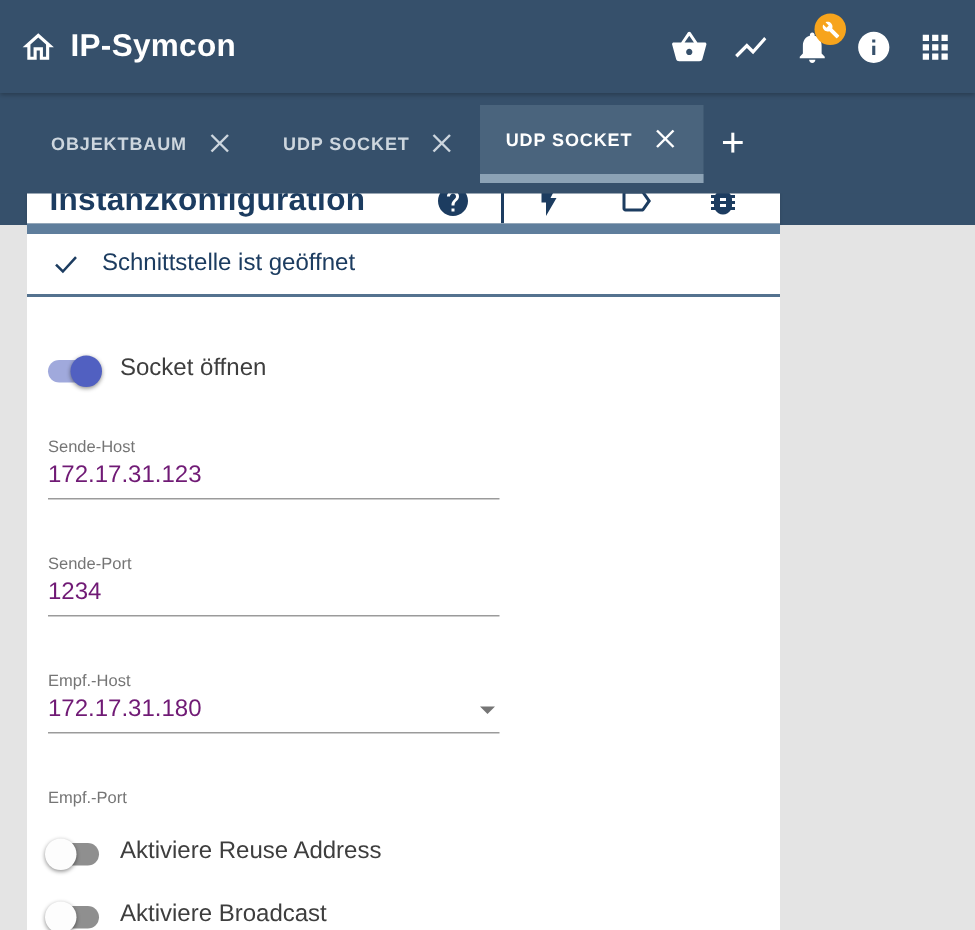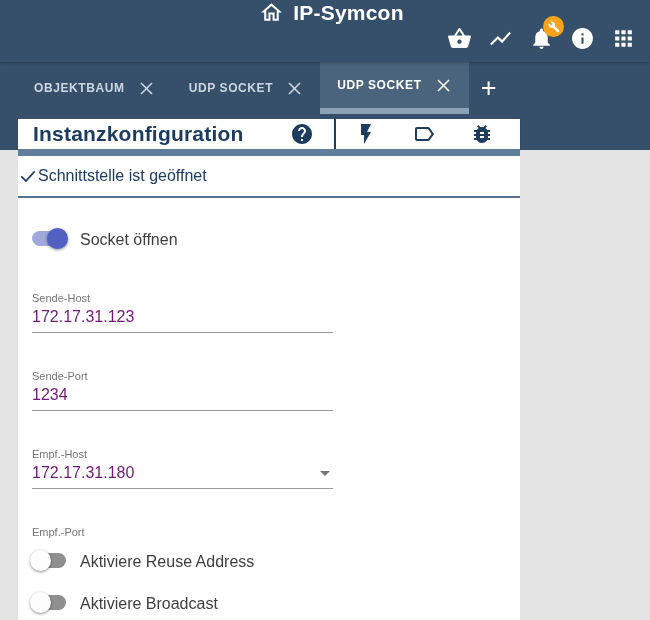--- a/index.html
+++ b/index.html
@@ -6,37 +6,37 @@
   body{
     width:650px;height:620px;overflow:hidden;position:relative;
     background:#E4E4E4;
     font-family:"Liberation Sans", sans-serif;
     -webkit-font-smoothing:antialiased;
   }
   
   .header{
     position:absolute;top:0;left:0;width:650px;height:62px;
     background:#36506B;display:flex;align-items:center;
-    box-shadow:0 1px 3px rgba(0,0,0,.25);z-index:5;flex-direction:column;
+    box-shadow:0 1px 3px rgba(0,0,0,.25);z-index:5;
   }
   .logo{display:flex;align-items:center;gap:9px;margin-left:13px;color:#fff;cursor:pointer;}
   .logo svg{width:25px;height:25px;fill:#fff;}
   .app-title{font-size:21px;font-weight:bold;color:#fff;letter-spacing:.2px;}
   .header-icons{margin-left:auto;display:flex;align-items:center;gap:15px;padding-right:14px;}
   .hicon{width:26px;height:26px;display:flex;align-items:center;justify-content:center;position:relative;cursor:pointer;}
   .hicon svg{width:25px;height:25px;fill:#fff;}
   .badge{
     position:absolute;top:-9px;right:-10px;width:21px;height:21px;border-radius:50%;
     background:#F7A41C;display:flex;align-items:center;justify-content:center;
   }
   .badge svg{width:12px;height:12px;fill:#fff;}
   
   .tabstrip{
-    position:absolute;top:62px;left:0;width:650px;height:56px;
-    background:#36506B;display:flex;align-items:flex-start;padding-left:17px;box-sizing:border-box;z-index:4;
+    position:absolute;top:62px;left:0;width:650px;height:67px;
+    background:#36506B;display:flex;align-items:center;padding-left:17px;box-sizing:border-box;z-index:4;
   }
   .tab{
     height:52px;display:flex;align-items:center;gap:13px;padding:0 17px;
     color:#CDD6DE;font-size:12px;font-weight:bold;letter-spacing:.6px;cursor:pointer;white-space:nowrap;
   }
   .tab svg{width:17px;height:17px;stroke:#CDD6DE;stroke-width:1.6;}
   .tab.active{background:#4A647D;color:#fff;border-bottom:6px solid #8CA2B5;height:46px;}
   .tab.active svg{stroke:#fff;}
   .tab-add{
     width:40px;height:52px;display:flex;align-items:center;justify-content:center;
@@ -52,28 +52,28 @@
   }
   .page-title{font-size:21px;font-weight:bold;color:#1C3C60;margin:0;letter-spacing:.2px;}
   .tool-icons{margin-left:auto;display:flex;align-items:center;padding-right:26px;}
   .ticon{width:25px;height:25px;display:flex;align-items:center;justify-content:center;cursor:pointer;}
   .ticon svg{width:24px;height:24px;fill:#1C3C60;}
   .vdivider{width:2px;height:30px;background:#1C3C60;margin:0 17px 0 20px;}
   .ticon.sp{margin-left:33px;}
   .gap7{height:7px;}
   .card{background:#fff;flex:1;border-top:7px solid #5F7E9C;display:flex;flex-direction:column;}
   .statusrow{
-    height:40px;display:flex;align-items:center;gap:0;
+    height:40px;display:flex;align-items:center;gap:14px;padding-left:16px;
     border-bottom:2px solid #54728F;
   }
   .statusrow svg{width:20px;height:20px;stroke:#1C3C60;stroke-width:2;fill:none;}
   .status-text{font-size:16px;color:#1C3C60;}
   
   .form{padding-left:14px;}
-  .toggle-row{display:flex;align-items:flex-start;height:24px;}
+  .toggle-row{display:flex;align-items:flex-end;height:24px;}
   .toggle-row.first{margin-top:33px;}
   .toggle-row.later{margin-top:14px;}
   .toggle-row.gap-top{margin-top:18px;}
   .toggle-label{margin-left:14px;font-size:16px;color:#3E3E3E;}
   .switch{position:relative;width:34px;height:15px;border-radius:8px;flex:0 0 auto;cursor:pointer;}
   .switch .knob{position:absolute;top:-3px;width:21px;height:21px;border-radius:50%;box-shadow:0 1px 3px rgba(0,0,0,.45);}
   .switch.on{background:#A0A9DC;}
   .switch.on .knob{left:15px;background:#5160C1;}
   .switch.off{background:#8F8F8F;}
   .switch.off .knob{left:-2px;background:#FDFDFD;}

